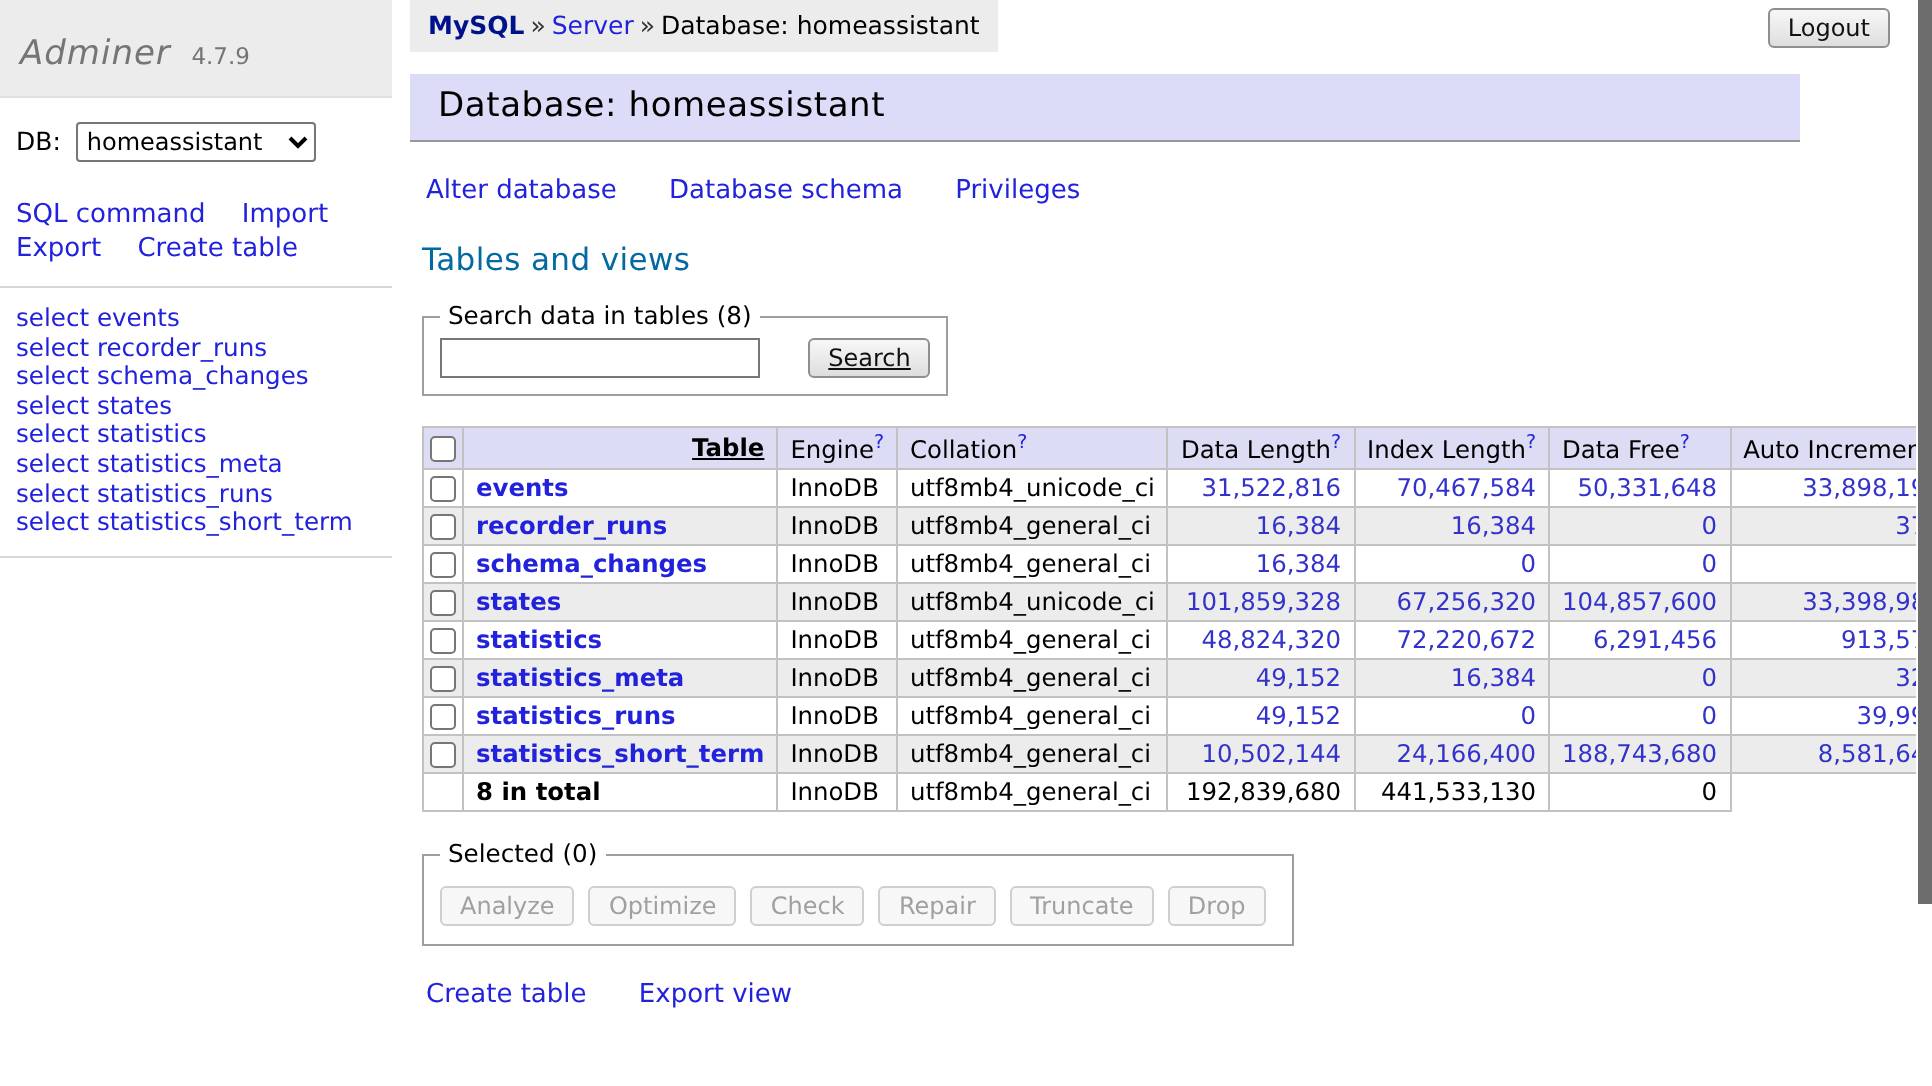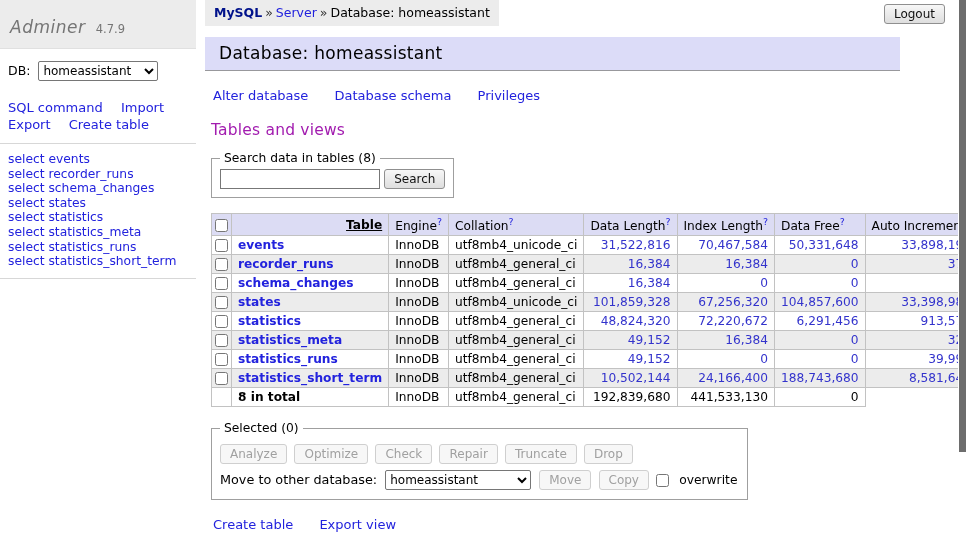--- a/index.html
+++ b/index.html
@@ -37,28 +37,28 @@
            background:linear-gradient(#f7f7f7,#dedede); border:1px solid #8f8f8f;
            border-radius:3px; padding:2px 9px; cursor:pointer; }
   button:disabled { color:#a0a0a0; background:#f7f7f7; border-color:#cfcfcf; cursor:default; }
 
   .page-title { margin:11px 58px 0 0; background:#dcdcf8; border-bottom:1px solid #98989c;
                 font-size:17px; font-weight:normal; padding:6px 14px 7px 14px; letter-spacing:.3px; }
 
   .db-links { margin:17px 0 0 8px; }
   .db-links a { margin-right:22px; }
 
-  h3 { font-size:15.5px; font-weight:normal; color:#a21caf; margin:18px 0 0 6px; letter-spacing:.2px; }
+  h3 { font-size:15.5px; font-weight:normal; color:#0369a1; margin:18px 0 0 6px; letter-spacing:.2px; }
 
   .search-fs { display:inline-block; margin:12px 0 0 6px; border:1px solid #9f9f9f;
                padding:4px 8px 8px 8px; }
   .search-fs legend, .selected-fs legend { font-size:12.3px; padding:0 4px; }
   .search-fs input[type=text] { width:160px; height:20px; border:1px solid #777; font-size:12px;
                                 padding:1px 4px; font-family:inherit; }
-  .search-fs button { margin-left:0; }
+  .search-fs button { margin-left:20px;text-decoration:underline; }
 
   table { border-collapse:collapse; margin:15px 0 0 6px; font-size:12.2px; white-space:nowrap; }
   th, td { border:1px solid #c2c2c2; padding:2px 6px; height:19px; }
   thead th { background:#dcdcf4; font-weight:normal; text-align:left; font-size:12.2px; }
   thead th.col-table { font-weight:bold; text-align:right; min-width:118px;text-decoration:underline; }
   sup.help { color:#2222dd; font-size:9.5px; cursor:pointer; }
   tbody tr:nth-child(even) td { background:#ececec; }
   td.name a { font-weight:bold; }
   td.num { text-align:right; color:#3333cc; min-width:62px; }
   tr.total td { background:#fff !important; }
@@ -258,30 +258,20 @@
     <fieldset class="selected-fs">
       <legend>Selected (0)</legend>
       <div class="fs-row">
         <button disabled="">Analyze</button>
         <button disabled="">Optimize</button>
         <button disabled="">Check</button>
         <button disabled="">Repair</button>
         <button disabled="">Truncate</button>
         <button disabled="">Drop</button>
       </div>
-      <div class="fs-row move-row">
-        <span>Move to other database:</span>
-        <select>
-          <option>homeassistant</option>
-        </select>
-        <button disabled="">Move</button>
-        <button disabled="">Copy</button>
-        <input type="checkbox" id="overwrite" style="">
-        <label for="overwrite">overwrite</label>
-      </div>
     </fieldset>
 
     <p class="create-links">
       <a>Create table</a>
       <a>Export view</a>
     </p>
 
     
 
     

